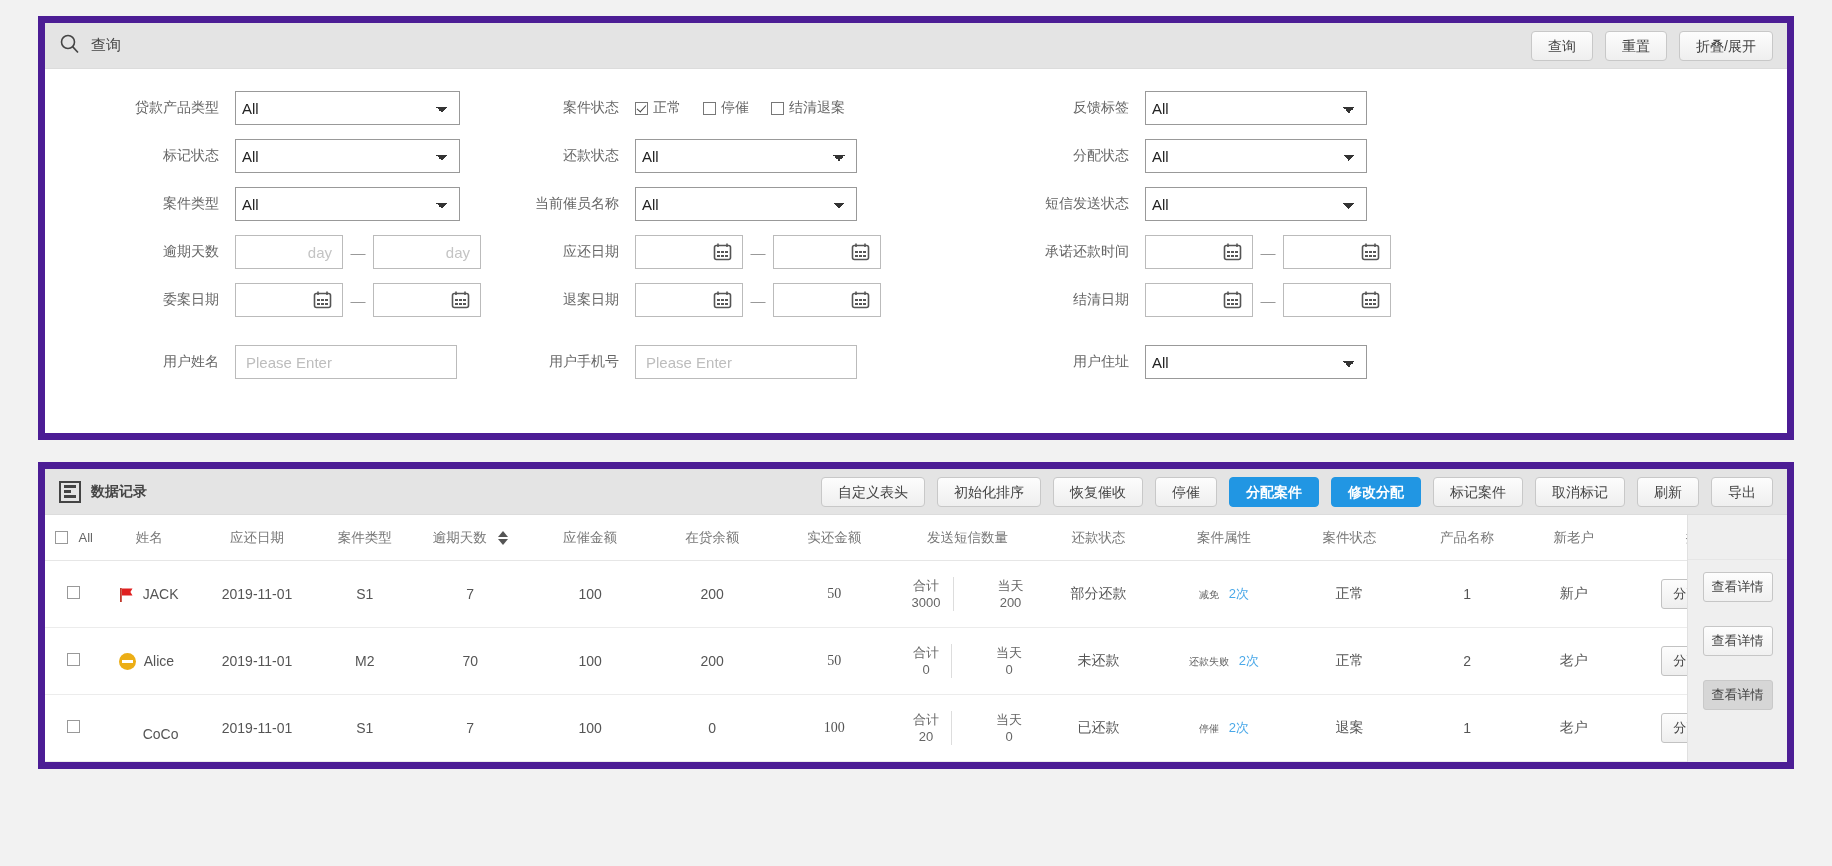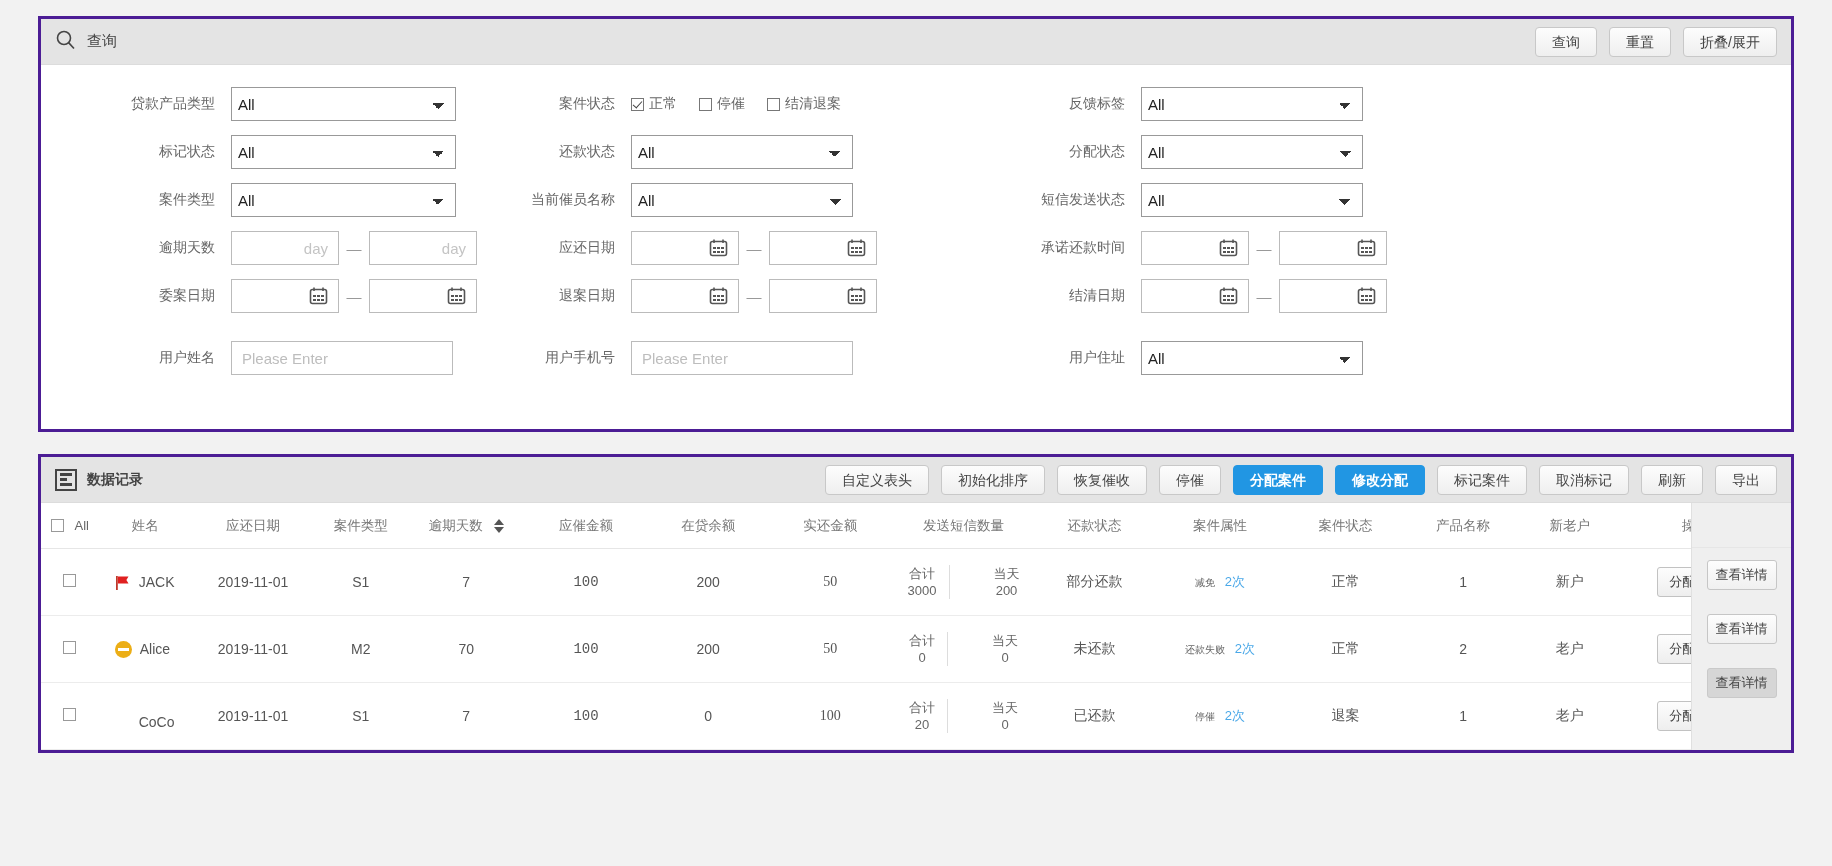--- a/index.html
+++ b/index.html
@@ -7,21 +7,21 @@
     margin: 0; padding: 0;
     width: 1832px; height: 866px;
     background: #f2f2f2;
     font-family: "Liberation Sans", "DejaVu Sans", sans-serif;
     color: #555;
     overflow: hidden;
   }
   .page { width: 1832px; height: 866px; position: relative; background: #f2f2f2; padding: 16px 38px 0 38px; }
 
   
-  .panel { background: #000000; border: 3px solid #4c1d95; }
+  .panel { background: #000000; border: 7px solid #4c1d95; }
   .panel-head {
     background: #e4e4e4; height: 46px; display: flex; align-items: center;
     padding: 0 14px; border-bottom: 1px solid #dcdcdc;
   }
   .panel-head .ttl { font-size: 15px; color: #444; margin-left: 10px; font-weight: 400; }
   .head-spacer { flex: 1; }
 
   .btn {
     background: linear-gradient(#fdfdfd, #efefef);
     border: 1px solid #c8c8c8; border-radius: 4px;
@@ -102,21 +102,21 @@
   }
   table.grid td {
     font-size: 14px; color: #555; padding: 16px 0; text-align: center;
     border-bottom: 1px solid #ececec; white-space: nowrap;
   }
   .c-sel { width: 52px; }
   .c-name { width: 84px; }
   .c-date { width: 110px; }
   .c-type { width: 84px; }
   .c-days { width: 106px; }
-  .c-amt { width: 110px; font-family: Liberation Mono, monospace; }
+  .c-amt { width: 110px; }
   .c-bal { width: 110px; }
   .c-real { width: 110px; font-family: Liberation Serif, serif; }
   .c-sms { width: 130px; }
   .c-rep { width: 106px; }
   .c-attr { width: 120px; }
   .c-cst { width: 106px; }
   .c-prod { width: 106px; }
   .c-new { width: 86px; }
   .c-op { width: 140px; }
 

